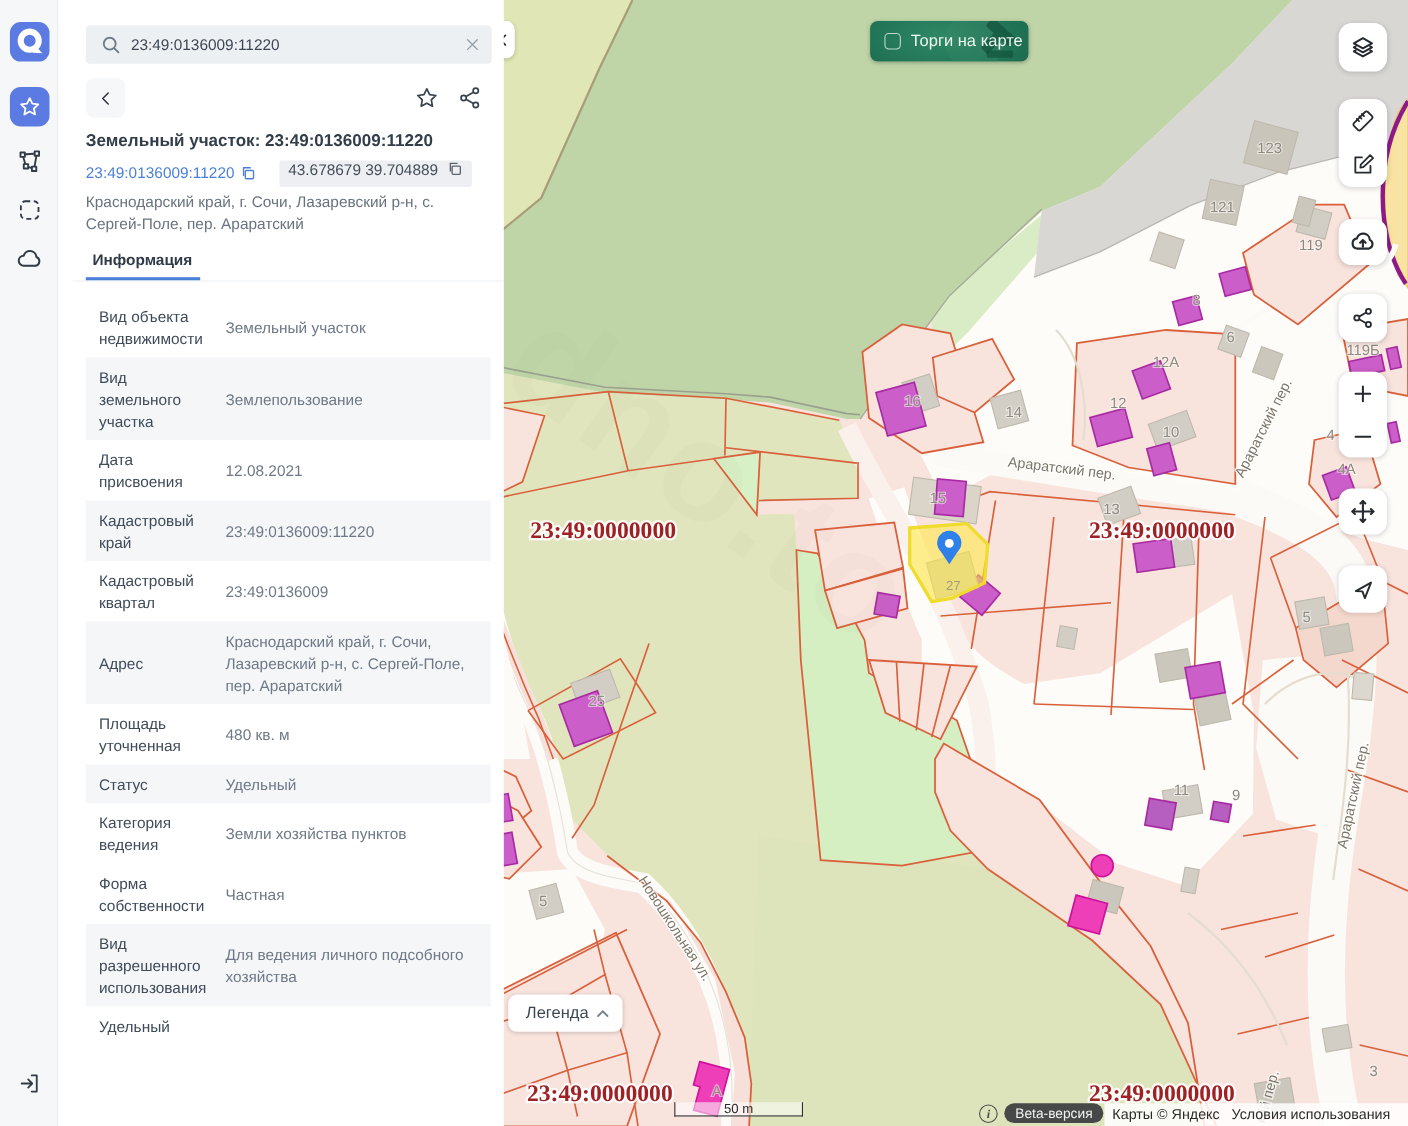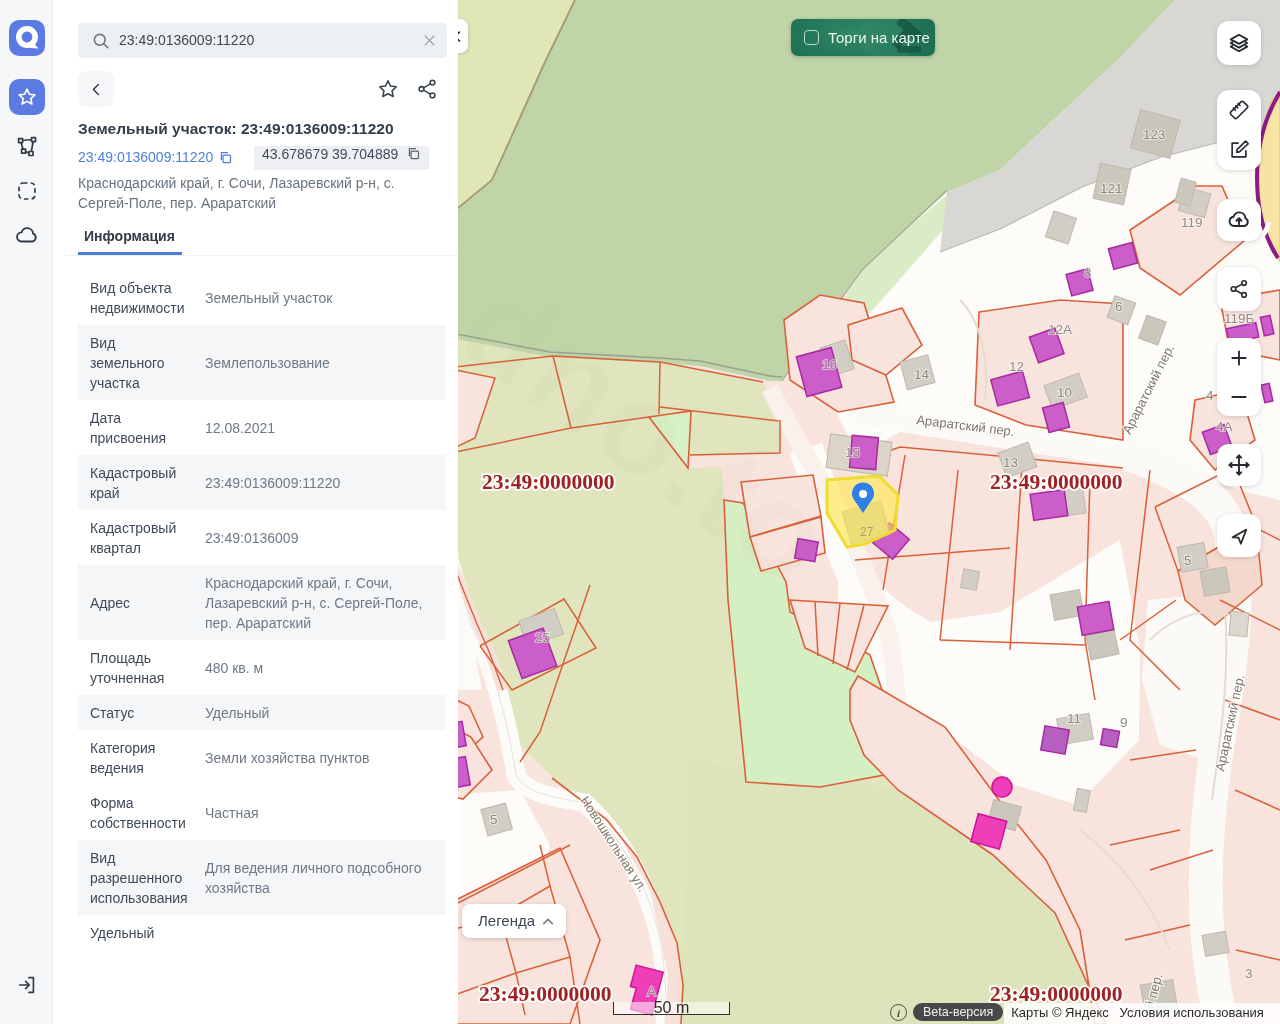--- a/index.html
+++ b/index.html
@@ -35,21 +35,21 @@
 .row .v { margin-left:19px; color:#6e7987; width:231px; }
 
 
 #map { position:absolute; left:446px; top:0; width:834px; height:1024px; overflow:hidden; }
 #collapse { position:absolute; left:0px; top:19px; width:22px; height:34px; background:#fff; border-radius:0 8px 8px 0; box-shadow:0 1px 4px rgba(0,0,0,.18); display:flex; align-items:center; justify-content:center; z-index:10; }
 #greenbtn { position:absolute; left:345px; top:19px; width:144px; height:37px; border-radius:7px; background:radial-gradient(150px 70px at 45% 40%, #2e8866 0%, #1e6e52 55%, #11573f 100%); box-shadow:0 1px 4px rgba(0,0,0,.25); z-index:10; overflow:hidden;padding-left:41px; }
 #greenbtn .cb { position:absolute; left:13px; top:11px; width:15px; height:15px; border:1.6px solid #bcd8c9; border-radius:4px; }
 #greenbtn .t { position:absolute; left:37px; top:10px; font-size:15px; color:#eef6f0; }
 .ctrl { position:absolute; left:771px; width:44px; background:#fff; border-radius:12px; box-shadow:0 1px 5px rgba(0,0,0,.15); z-index:10; display:flex; flex-direction:column; align-items:center; justify-content:space-around; }
 #legend { position:absolute; left:16px; top:904px; width:104px; height:34px; background:#fff; border-radius:8px; box-shadow:0 1px 4px rgba(0,0,0,.18); z-index:10; font-size:15px; color:#3b4753; line-height:34px; padding-left:16px; }
-#scale { position:absolute; left:167px; top:1002px; width:117px; height:13px; z-index:9; border-left:1.5px solid #2f2f2f; border-right:1.5px solid #2f2f2f; border-bottom:1.5px solid #2f2f2f; font-size:16px; color:#2b2b2b; text-align:center; line-height:12px; background:rgba(255,255,255,.55); }
+#scale { position:absolute; left:167px; top:1002px; width:117px; height:13px; z-index:9; border-left:1.5px solid #2f2f2f; border-right:1.5px solid #2f2f2f; border-bottom:1.5px solid #2f2f2f; font-size:12px; color:#2b2b2b; text-align:center; line-height:12px; background:rgba(255,255,255,.55); }
 #attr { position:absolute; left:558px; top:1003px; width:276px; height:21px; background:rgba(255,255,255,.85); z-index:9; font-size:13px; color:#2b2b2b; line-height:20px; }
 #beta { position:absolute; left:467px; top:1003px; height:18px; border-radius:9px; background:rgba(58,60,62,.92); color:#f2f2f2; font-size:12.5px; line-height:18px; padding:0 10px; z-index:9; }
 #infoc { position:absolute; left:444px; top:1004px; width:17px; height:17px; border:1.5px solid #4a4a4a; border-radius:50%; z-index:9; color:#4a4a4a; font-size:11px; text-align:center; line-height:16px; font-family:"Liberation Serif", serif; font-style:italic; font-weight:700; }
 </style>
 </head>
 <body>
 <div id="app">
   <div id="rail">
     <div class="logo">
       <svg width="36" height="36" viewBox="0 0 36 36">

